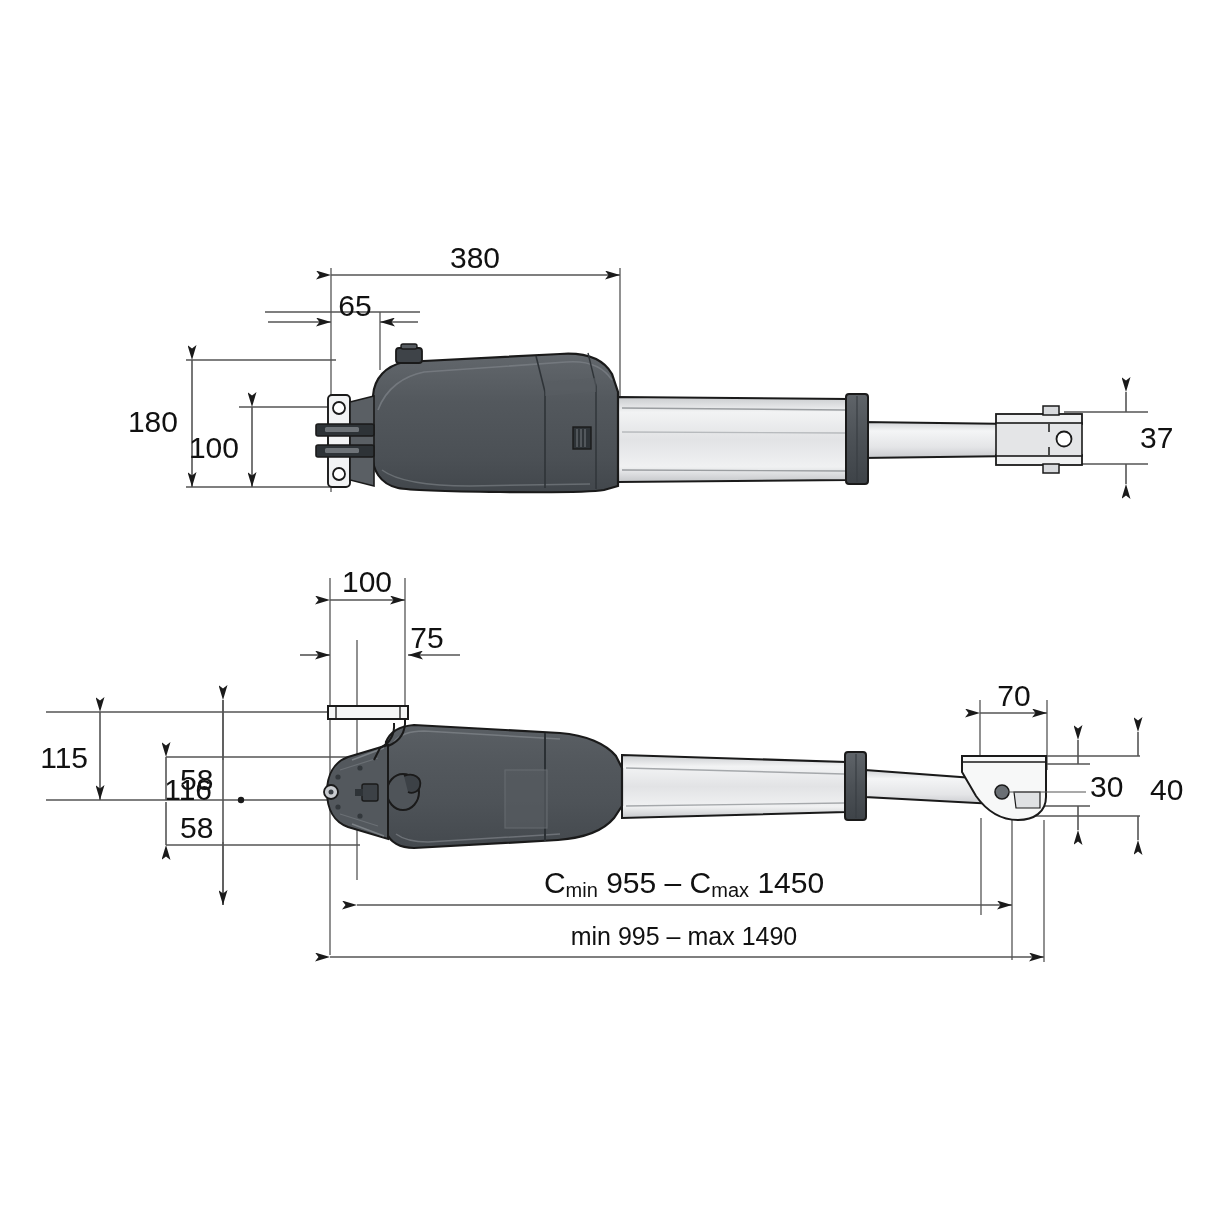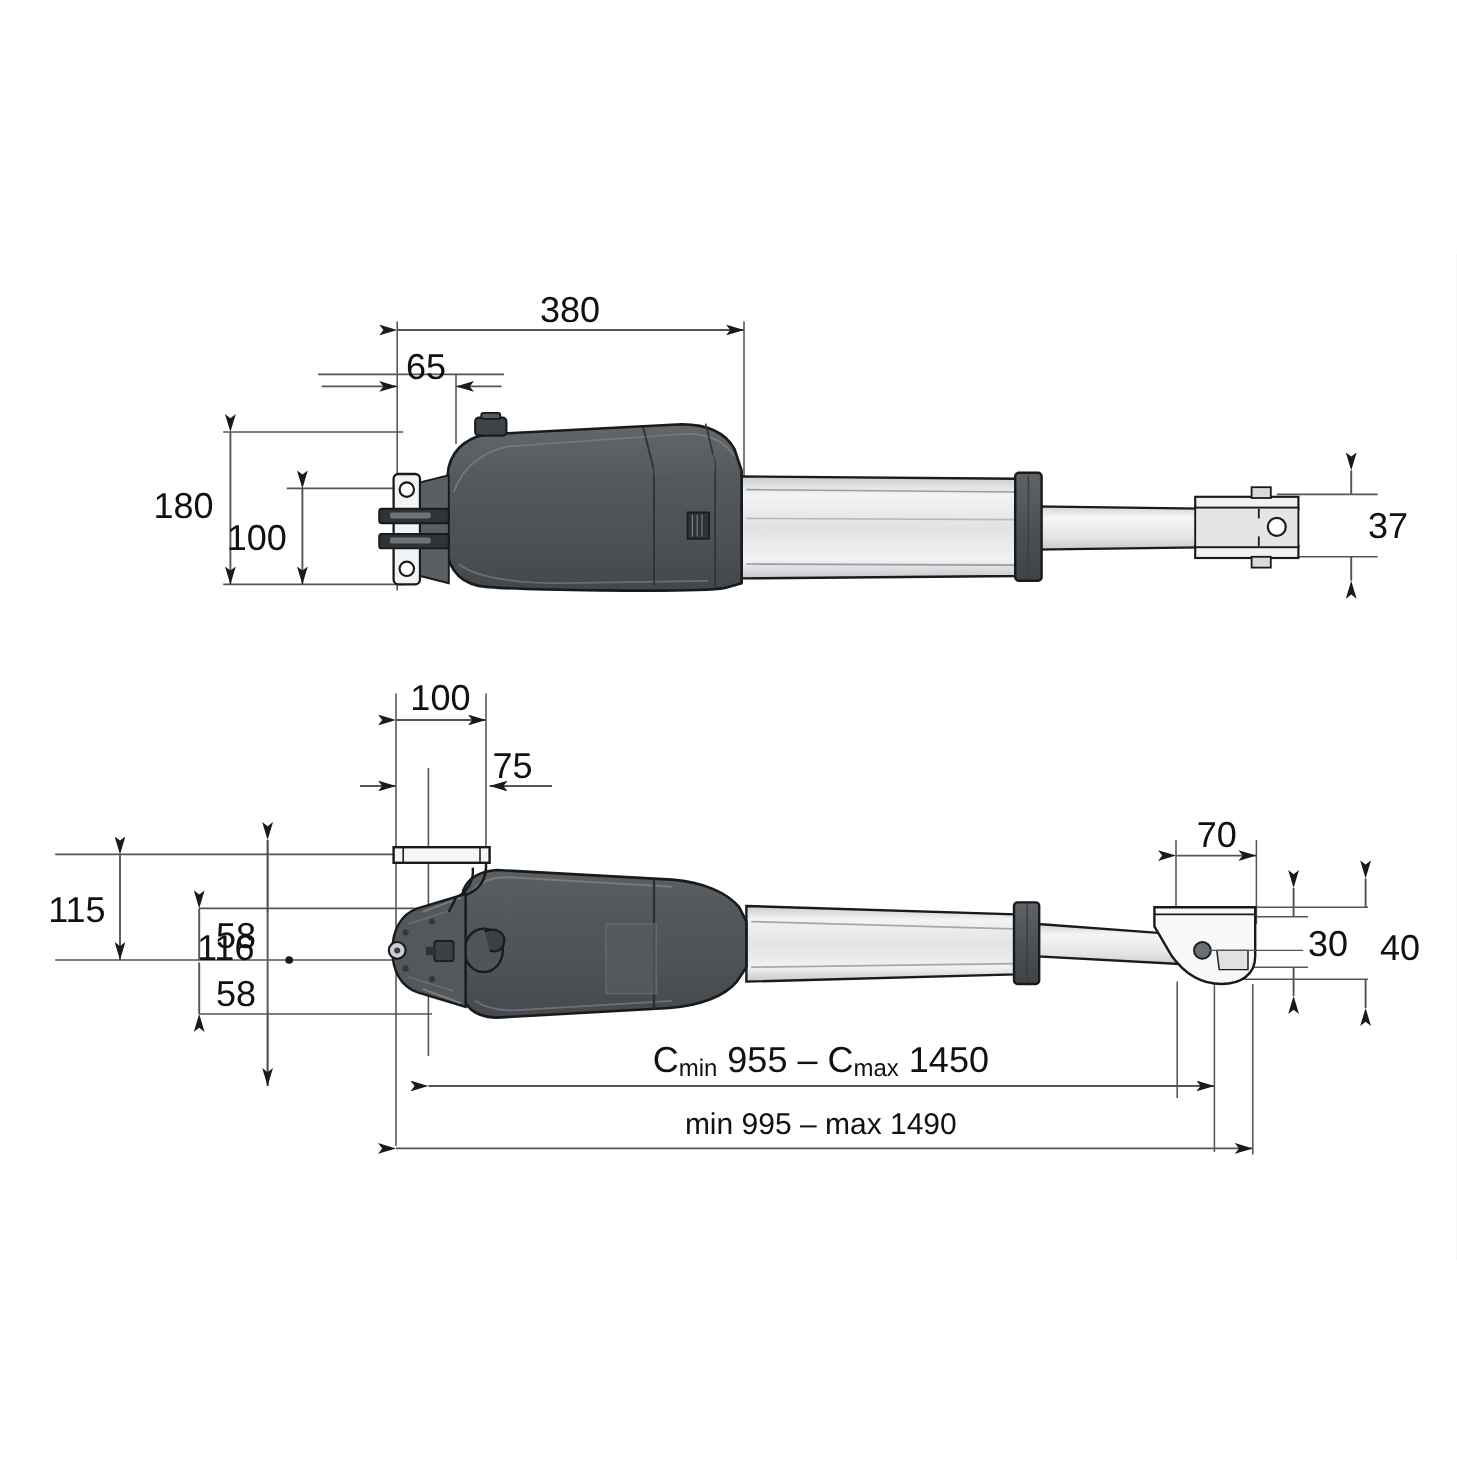--- a/index.html
+++ b/index.html
@@ -1,19 +1,19 @@
 <!DOCTYPE html>
 <html><head>
 <meta charset="utf-8">
 <title>Technical Dimension Drawing</title>
 <style>
   html,body{margin:0;padding:0;background:#ffffff;}
   body{width:1214px;height:1214px;overflow:hidden;
        font-family:"Liberation Sans","DejaVu Sans",sans-serif;}
-  #stage{position:relative;width:1214px;height:1050px;background:#e5e5e5;}
+  #stage{position:relative;width:1214px;height:1050px;background:#1d4ed8;}
   svg{display:block;}
   .dimtext{font-family:"Liberation Sans","DejaVu Sans",sans-serif;
            font-size:30px;fill:#111111;}
   .dimtext-sm{font-family:"Liberation Sans","DejaVu Sans",sans-serif;
            font-size:25px;fill:#111111;}
   .dimtext-sub{font-family:"Liberation Sans","DejaVu Sans",sans-serif;
            font-size:20px;fill:#111111;}
 </style>
 </head>
 <body>

